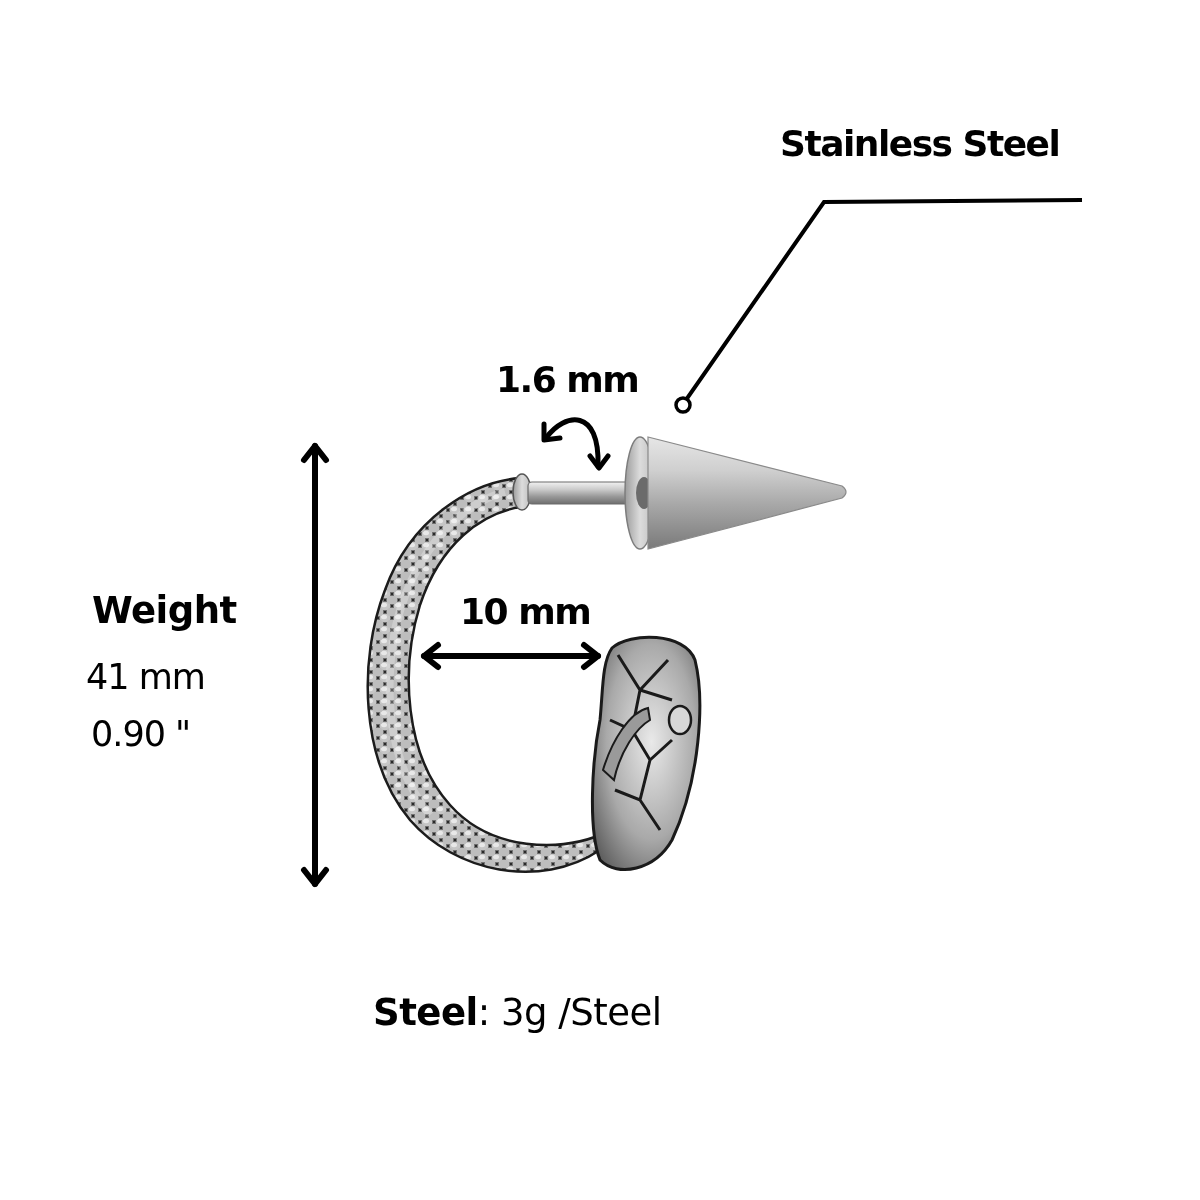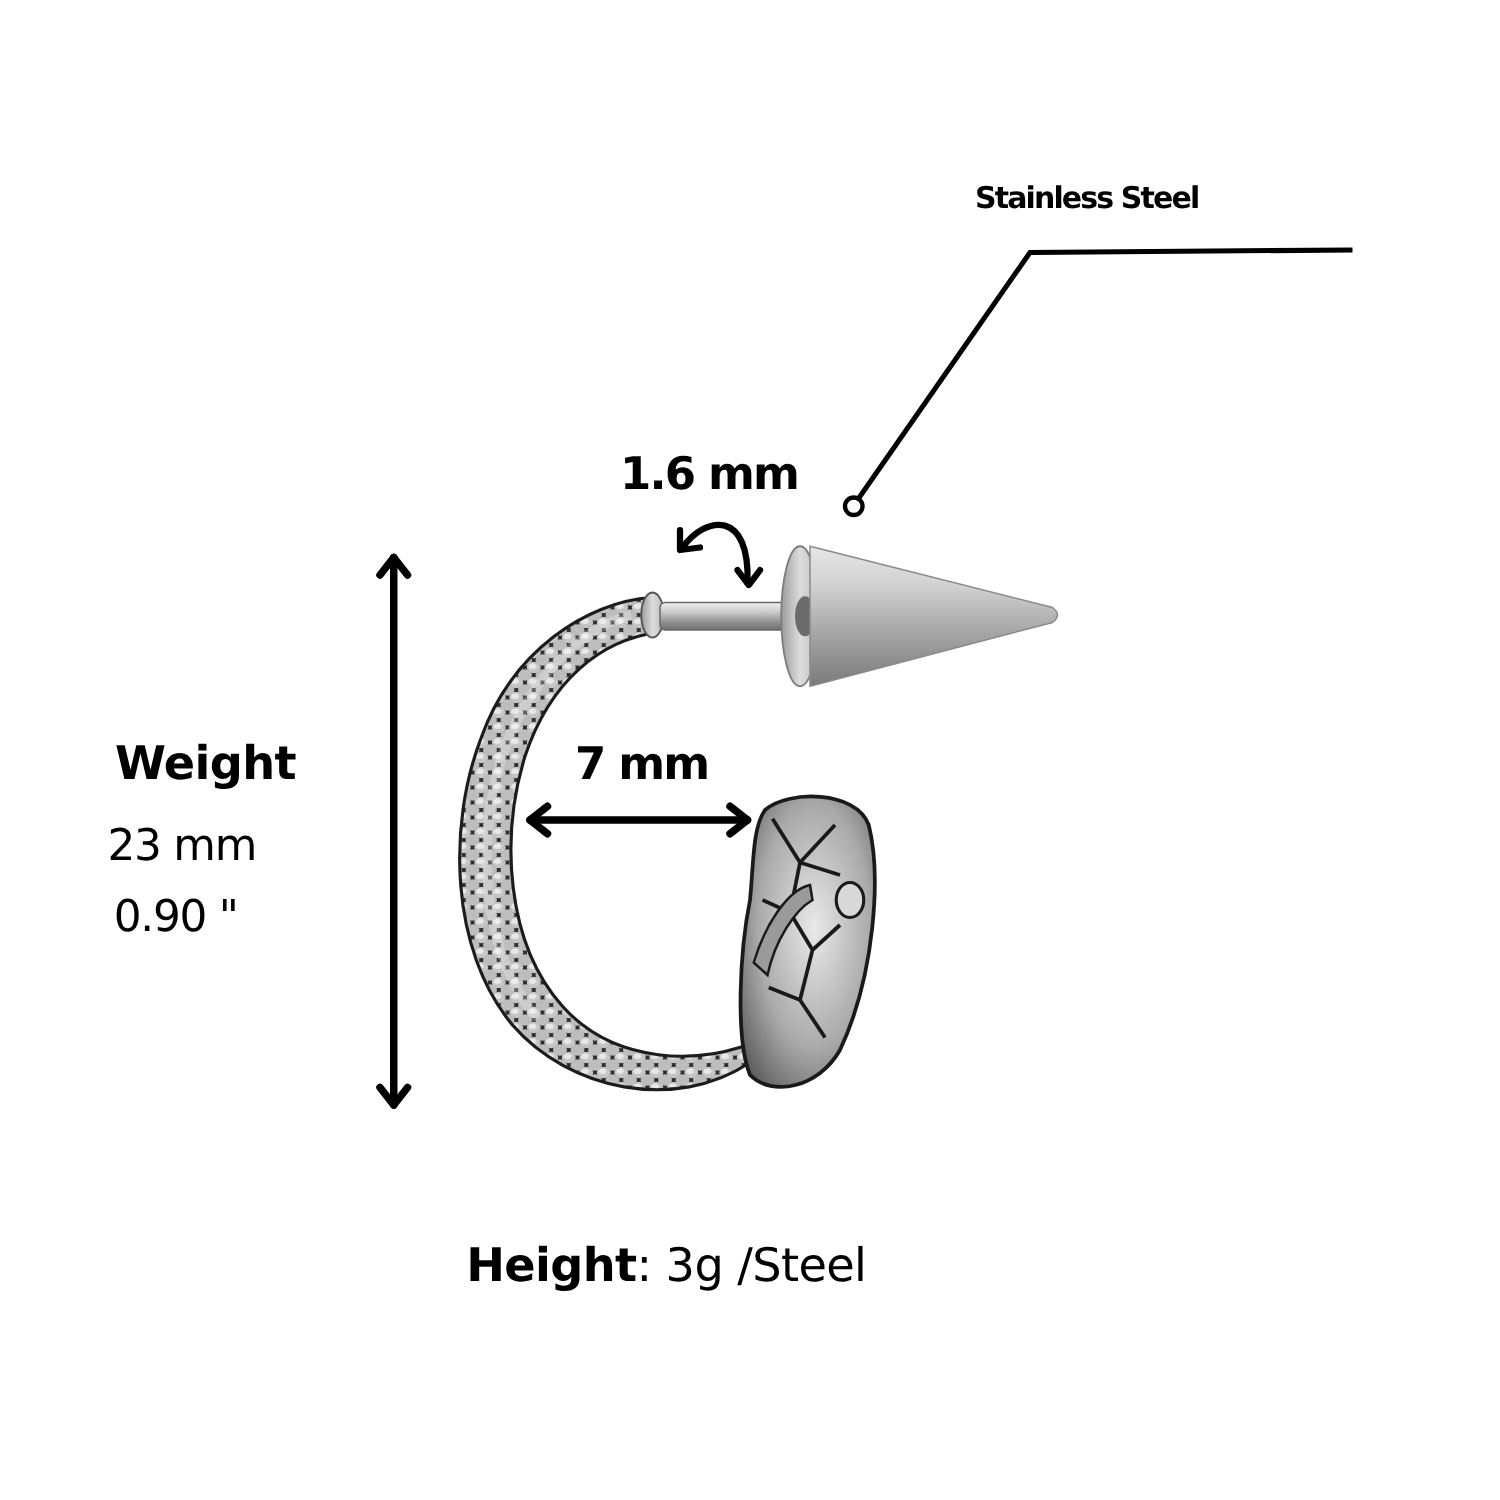--- a/index.html
+++ b/index.html
@@ -13,22 +13,22 @@
       position: relative;
       overflow: hidden;
       font-family: "DejaVu Sans", "Liberation Sans", sans-serif;
       color: #000000;
     }
     .abs { position: absolute; }
     .bold { font-weight: 700; letter-spacing: -1.5px; }
     .light { font-weight: 400; letter-spacing: -1px; }
 
     #material-label {
-      left: 780px; top: 136px;
-      font-size: 24px;
+      left: 780px; top: 122px;
+      font-size: 36px;
       line-height: 44px;
       white-space: nowrap;
     }
     #pin-label {
       left: 496px; top: 358px;
       font-size: 36px;
       line-height: 44px;
       white-space: nowrap;
     }
     #gap-label {
@@ -180,23 +180,23 @@
   <g stroke="#000" stroke-width="4" fill="none" stroke-linecap="square">
     <polyline points="686,400 824,202 1080,200"></polyline>
     <circle cx="683" cy="405" r="7" fill="#fff" stroke-width="3.5"></circle>
   </g>
 </svg>
 
 <div id="material-label" class="abs bold">Stainless Steel</div>
 
 <div id="pin-label" class="abs bold">1.6 mm</div>
 
-<div id="gap-label" class="abs bold">7 mm</div>
+<div id="gap-label" class="abs bold">10 mm</div>
 
 <div id="height-title" class="abs" style="font-weight:700;">Weight</div>
 
-<div id="height-mm" class="abs light">23 mm</div>
+<div id="height-mm" class="abs light">41 mm</div>
 
 <div id="height-in" class="abs light">0.90 "</div>
 
 <div id="weight-line" class="abs">
-  <span class="w-label">Height</span><span class="w-value">:</span><span class="w-value"> 3g /Steel</span>
+  <span class="w-label">Steel</span><span class="w-value">:</span><span class="w-value"> 3g /Steel</span>
 </div>
 
 </body></html>

